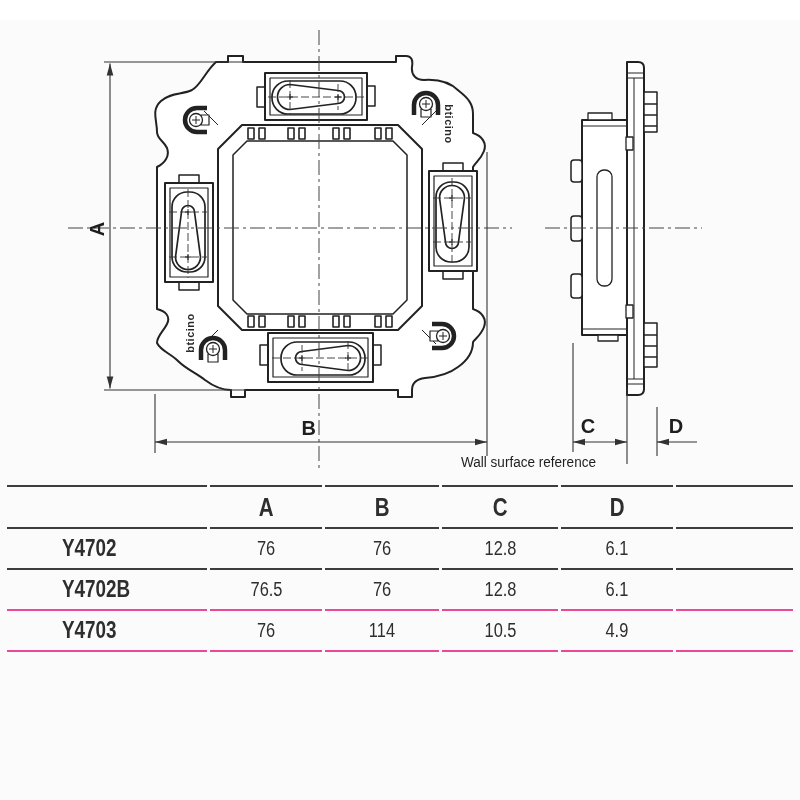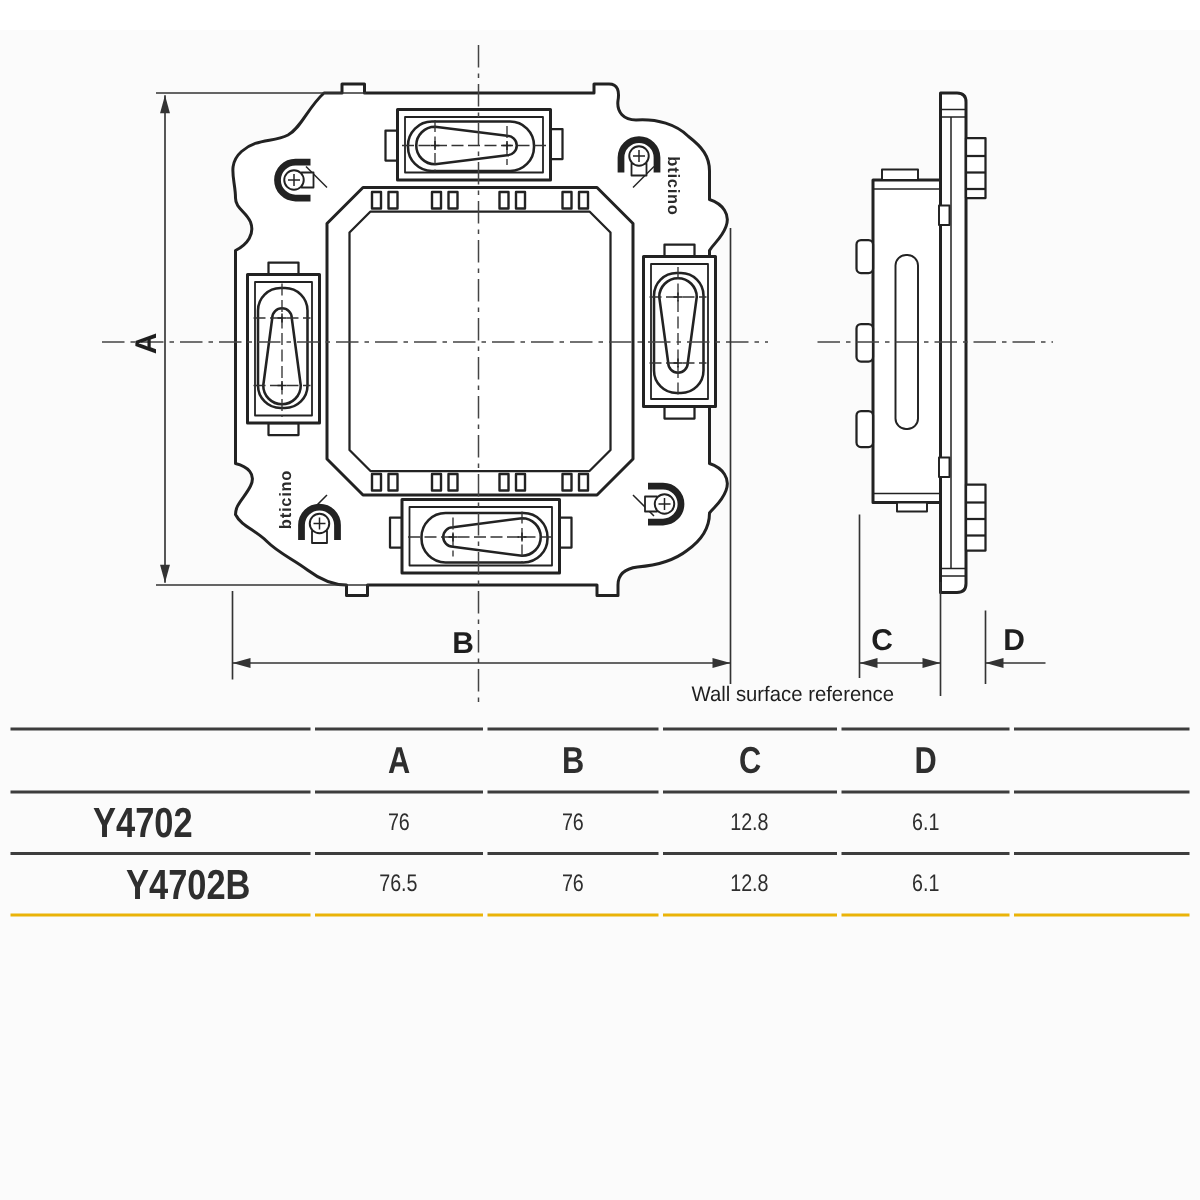--- a/index.html
+++ b/index.html
@@ -9,24 +9,24 @@
   .drawing{position:absolute;top:0;left:0;}
   svg text{fill:#1e1e1e;}
   .dimlabel{font-size:20px;font-weight:bold;}
   .walltext{font-size:14px;}
   .brand{font-size:11px;font-weight:bold;letter-spacing:.5px;fill:#2a2a2a;}
   
   .spec-table{position:absolute;top:485px;left:4px;width:792px;
               border-collapse:separate;border-spacing:3px 0;table-layout:fixed;}
   .spec-table th{border-top:2px solid #3d3d3d;border-bottom:2px solid #3d3d3d;height:40px;
                  font-size:25px;font-weight:bold;text-align:center;padding:0;}
-  .spec-table td{height:39px;font-size:16px;text-align:center;padding:0;}
+  .spec-table td{height:39px;font-size:20px;text-align:center;padding:0;}
   .spec-table tr.dark td{border-bottom:2px solid #3d3d3d;}
-  .spec-table tr.lite td{border-bottom:2px solid #eab308;text-align:center;}
-  .spec-table td.model{font-size:28px;font-weight:bold;text-align:left;padding-left:55px;margin-top:28px;}
+  .spec-table tr.lite td{border-bottom:2px solid #ec4899;}
+  .spec-table td.model{font-size:23px;font-weight:bold;text-align:left;padding-left:55px;margin-top:28px;}
   .cnd{display:inline-block;transform:scaleX(.82);transform-origin:50% 50%;white-space:nowrap;}
   .cnd-l{display:inline-block;transform:scaleX(.82);transform-origin:0 50%;white-space:nowrap;}
   .col-model{width:200px}.col-a{width:112px}.col-b{width:114px}
   .col-c{width:116px}.col-d{width:112px}.col-end{width:117px}
 </style>
 </head>
 <body>
 
 <div class="stage">
   <div class="top-strip"></div>
@@ -306,15 +306,23 @@
         <td></td>
       </tr>
       <tr class="lite">
         <td class="model"><span class="cnd-l">Y4702B</span></td>
         <td><span class="cnd">76.5</span></td>
         <td><span class="cnd">76</span></td>
         <td><span class="cnd">12.8</span></td>
         <td><span class="cnd">6.1</span></td>
         <td></td>
       </tr>
+      <tr class="lite">
+        <td class="model"><span class="cnd-l">Y4703</span></td>
+        <td><span class="cnd">76</span></td>
+        <td><span class="cnd">114</span></td>
+        <td><span class="cnd">10.5</span></td>
+        <td><span class="cnd">4.9</span></td>
+        <td></td>
+      </tr>
     </tbody>
   </table>
 </div>
 
 </body></html>

